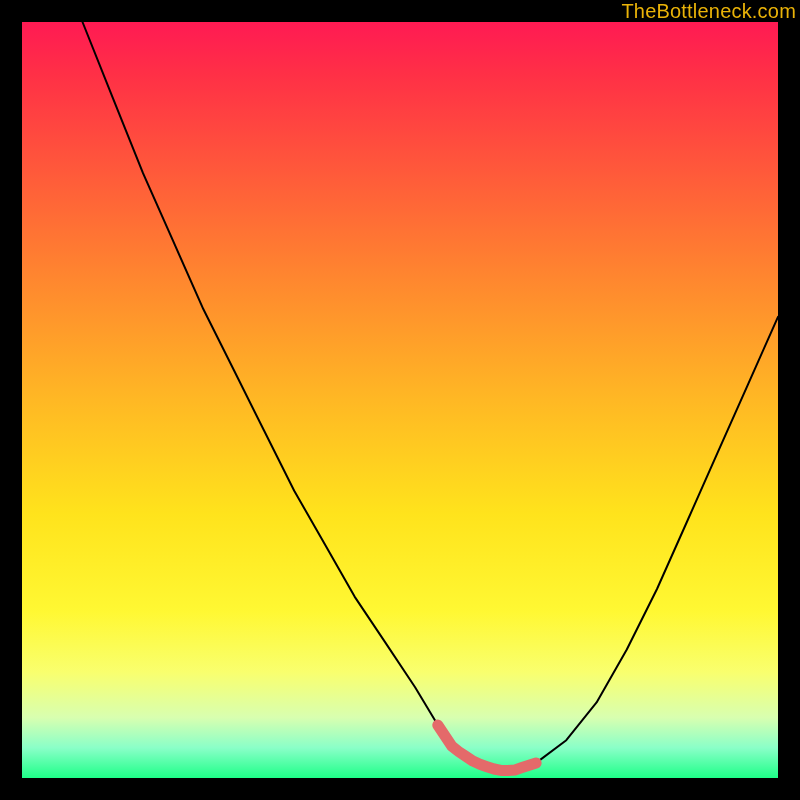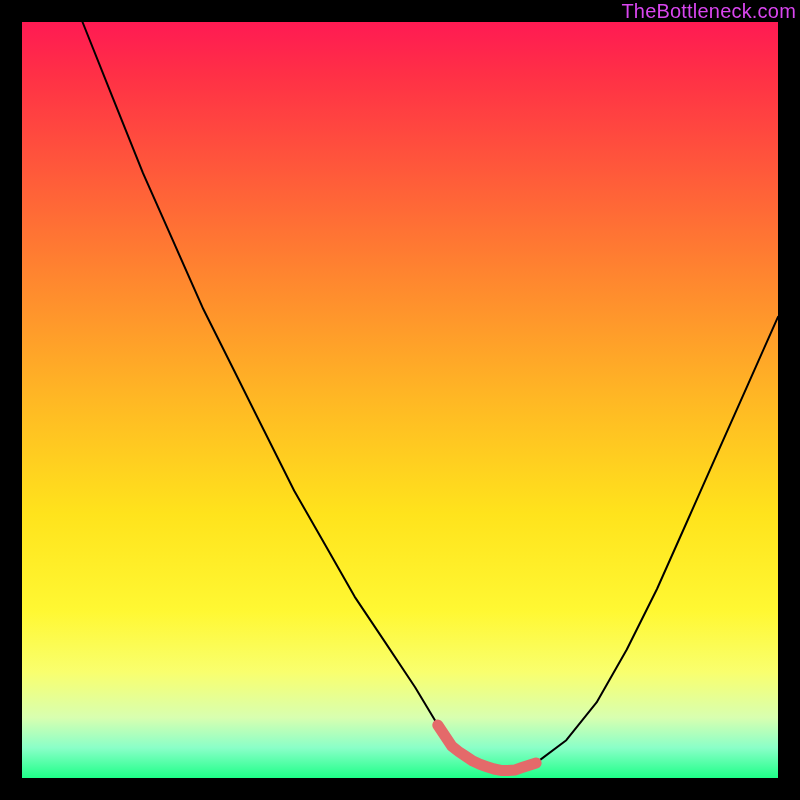--- a/index.html
+++ b/index.html
@@ -43,21 +43,21 @@
       #fff833 78%,
       #f9ff6e 86%,
       #d8ffb0 92%,
       #8affc8 96%,
       #1eff88 100%);
   }
   .watermark {
     position: absolute;
     top: 0px;
     right: 4px;
-    color: #d946ef;
+    color: #eab308;
     font-size: 20px;
     font-weight: 500;
     font-family: Arial, sans-serif;
     letter-spacing: 0.2px;
   }
   svg.curve {
     position: absolute;
     left: 0;
     top: 0;
     width: 800px;

